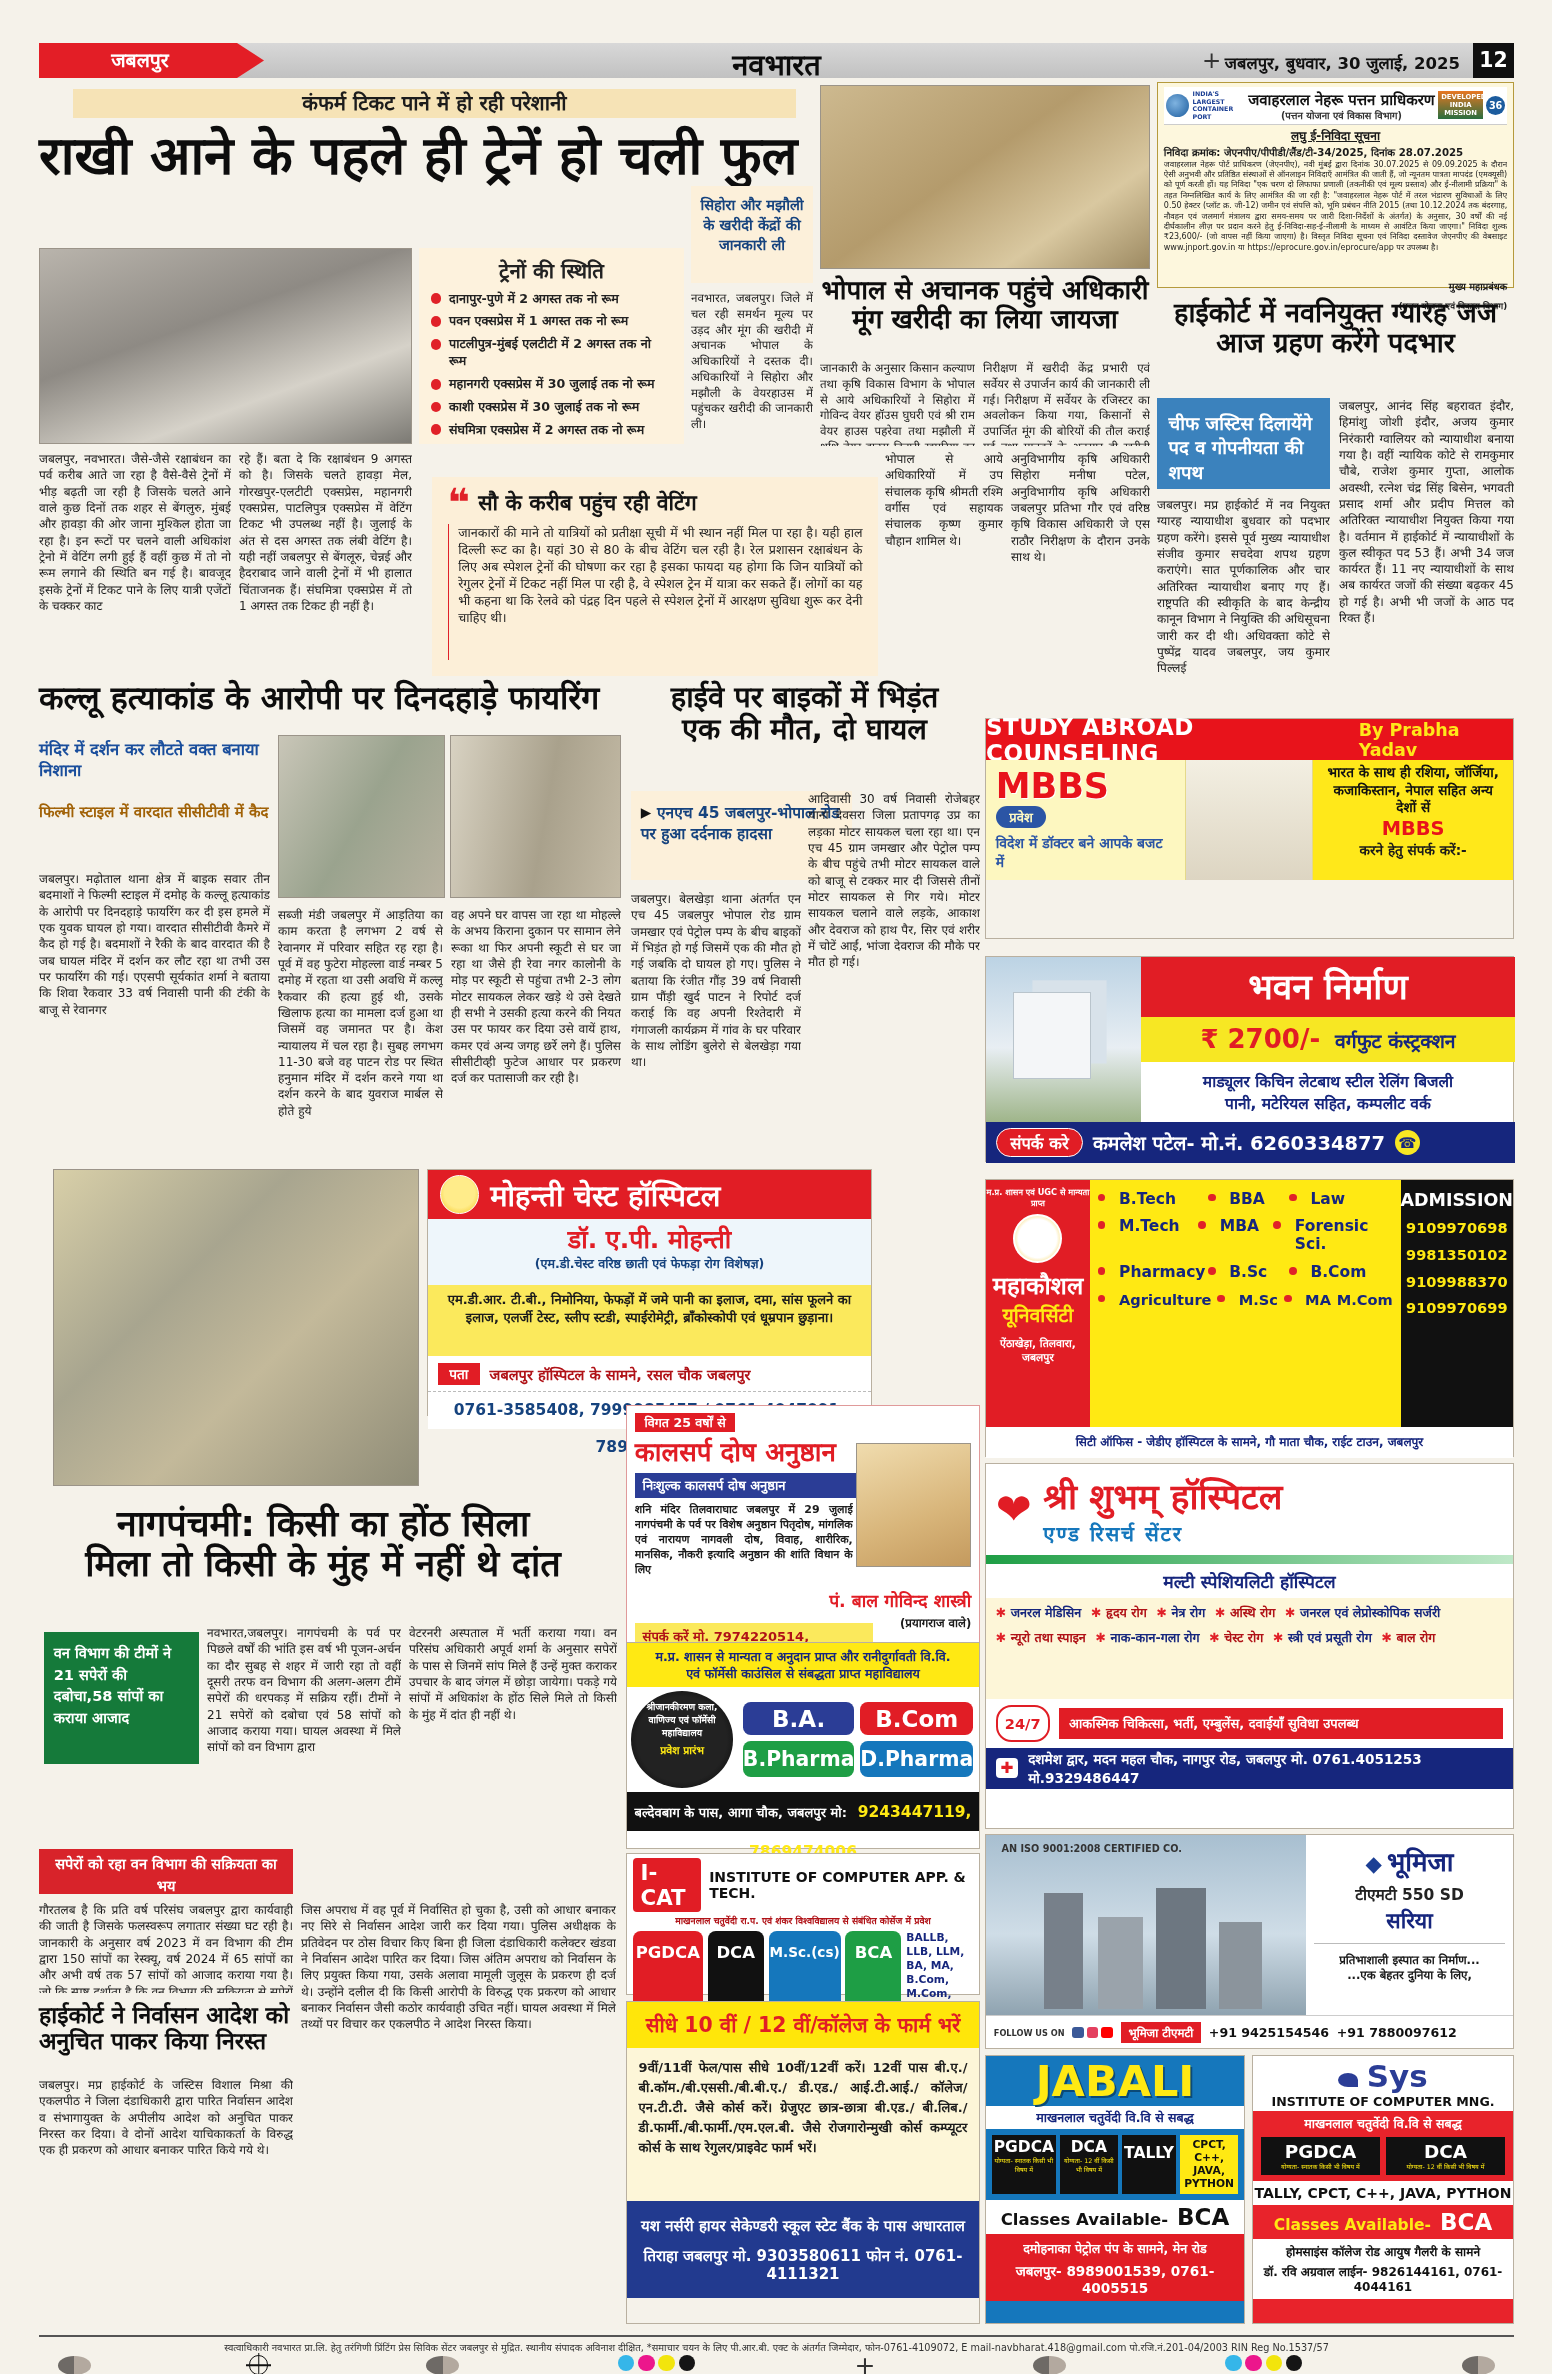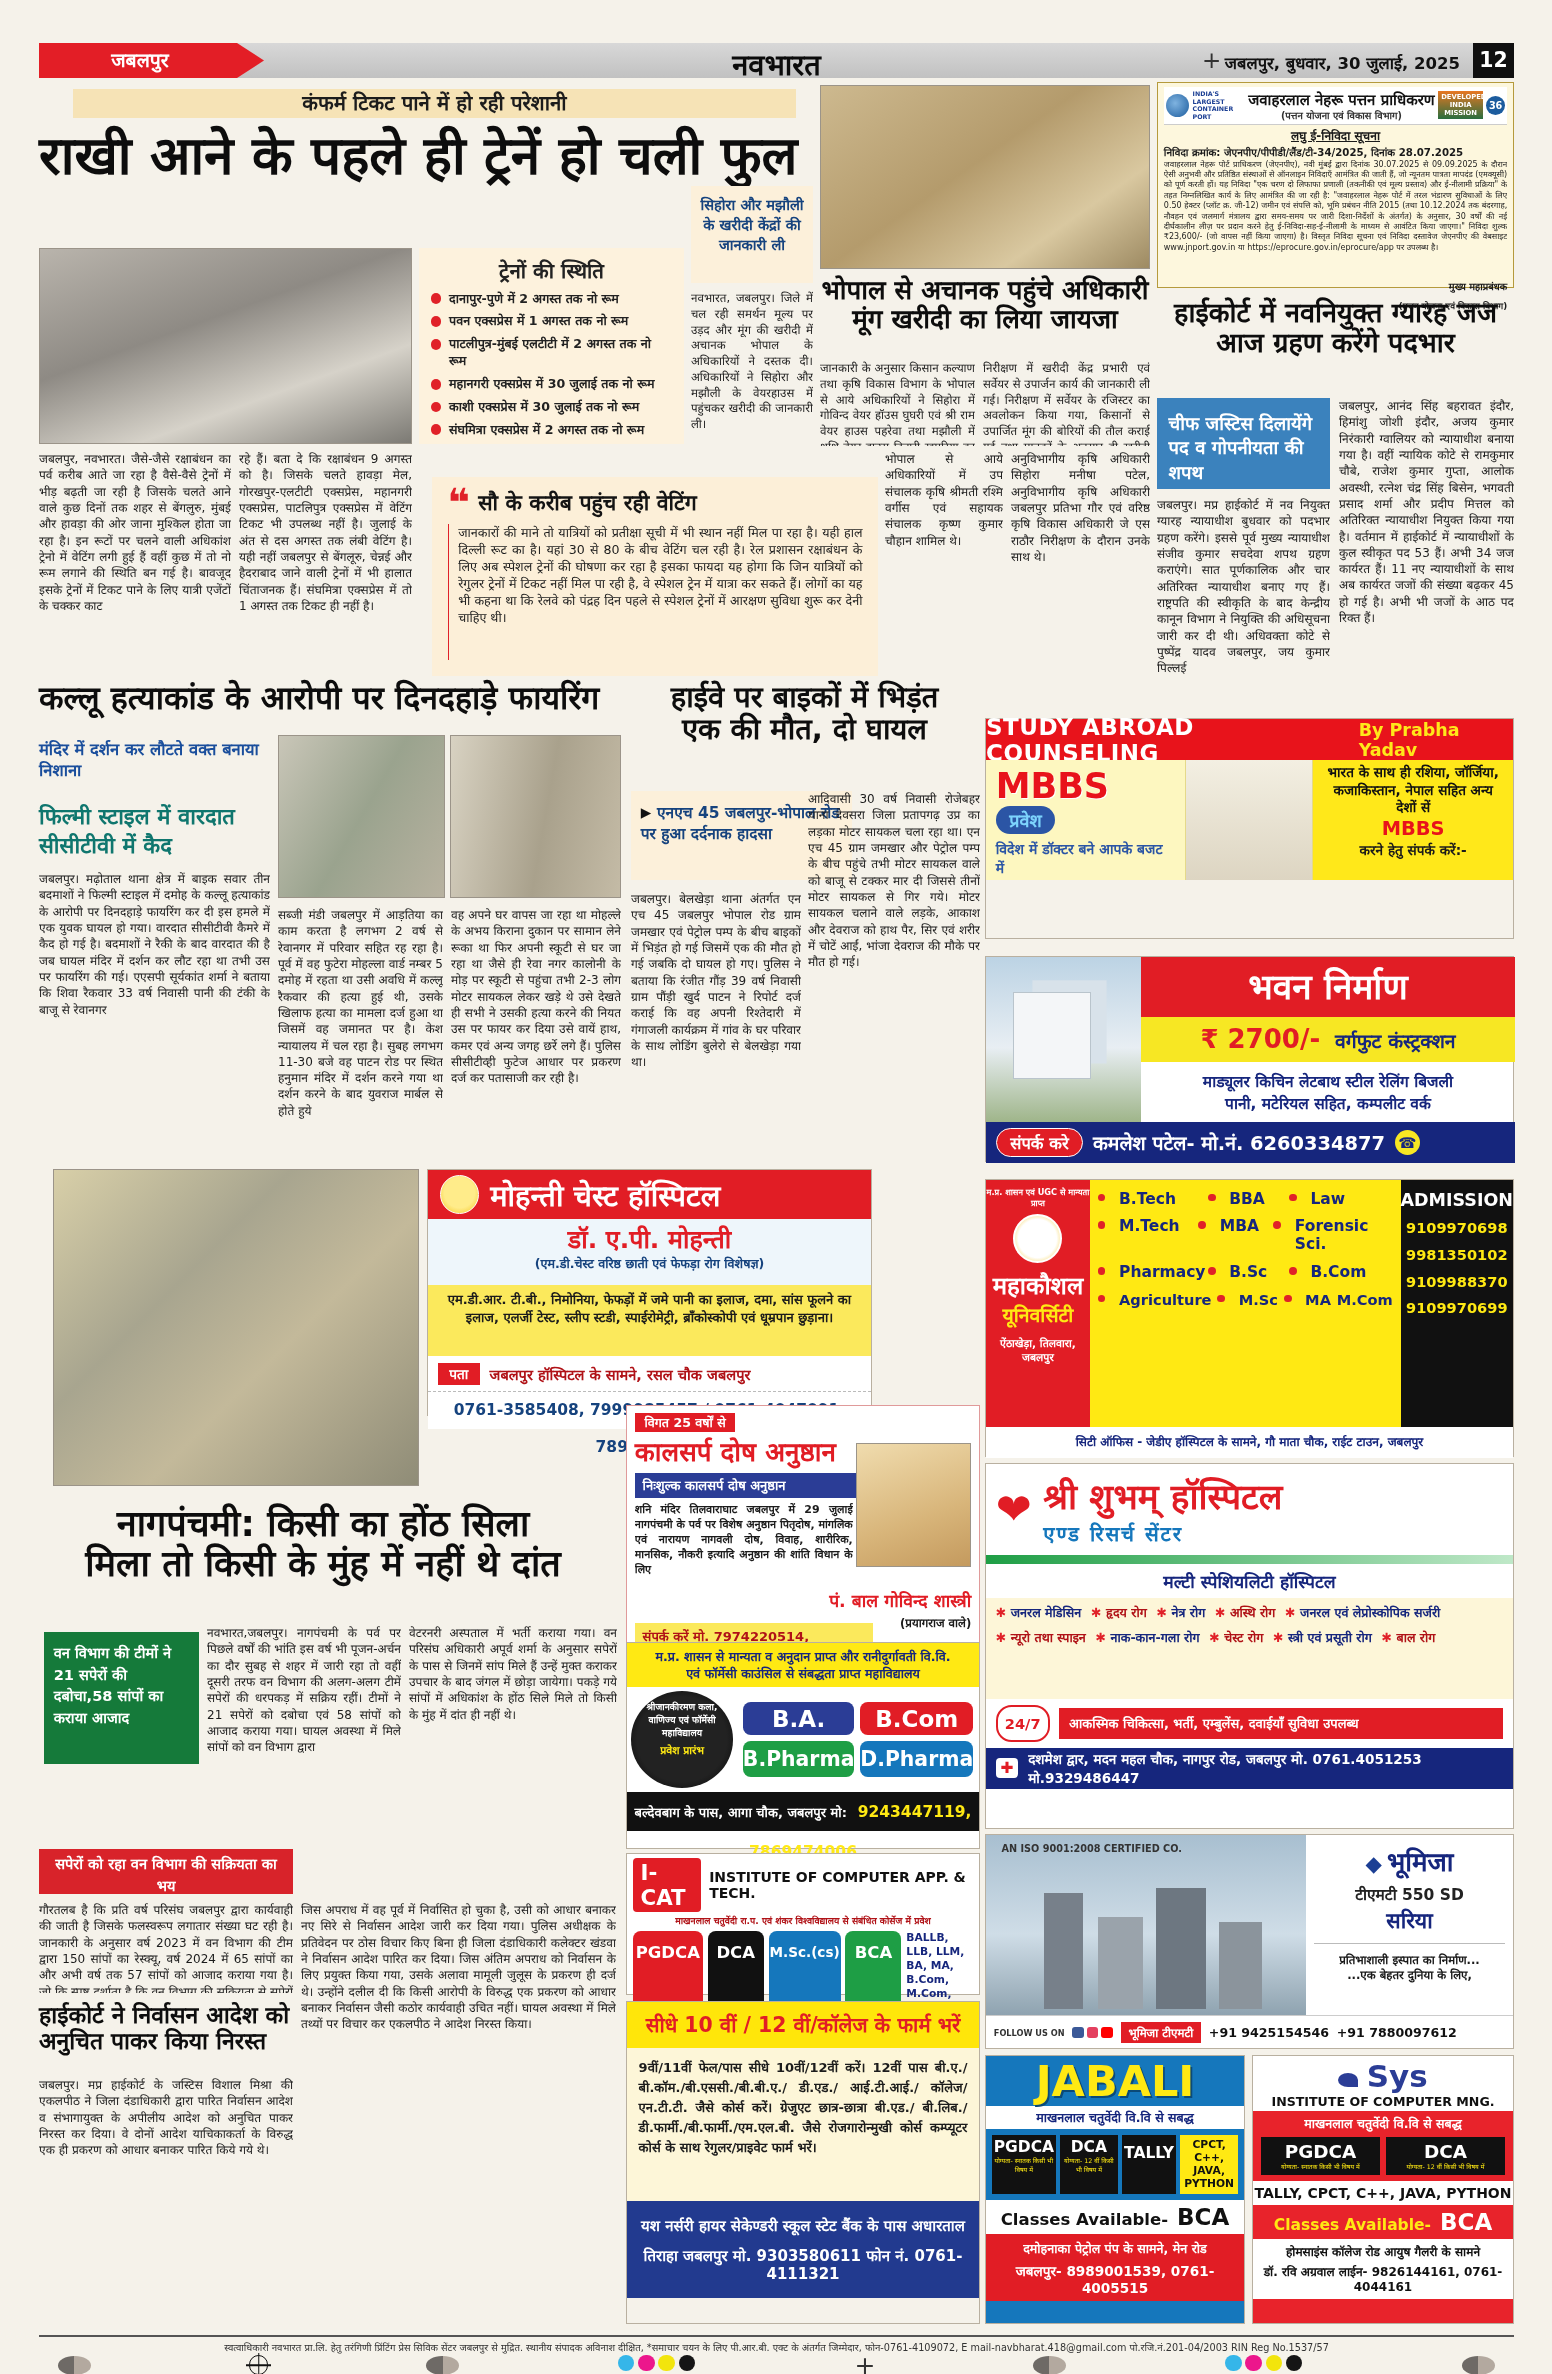--- a/index.html
+++ b/index.html
@@ -109,21 +109,21 @@
   </div>
 </div>
 
 <div class="abs hl center" style="left:1157px;top:298px;width:357px;font-size:27px;">हाईकोर्ट में नवनियुक्त ग्यारह जज आज ग्रहण करेंगे पदभार</div>
 <div class="abs bluebox" style="left:1157px;top:398px;width:173px;height:91px;font-size:18.4px;padding:13.6px 11.6px;line-height:1.35;">चीफ जस्टिस दिलायेंगे पद व गोपनीयता की शपथ</div>
 <div class="abs jt" style="left:1157px;top:497px;width:173px;height:219px;">जबलपुर। मप्र हाईकोर्ट में नव नियुक्त ग्यारह न्यायाधीश बुधवार को पदभार ग्रहण करेंगे। इससे पूर्व मुख्य न्यायाधीश संजीव कुमार सचदेवा शपथ ग्रहण कराएंगे। सात पूर्णकालिक और चार अतिरिक्त न्यायाधीश बनाए गए हैं। राष्ट्रपति की स्वीकृति के बाद केन्द्रीय कानून विभाग ने नियुक्ति की अधिसूचना जारी कर दी थी। अधिवक्ता कोटे से पुष्पेंद्र यादव जबलपुर, जय कुमार पिल्लई</div>
 <div class="abs jt" style="left:1339px;top:398px;width:175px;height:318px;">जबलपुर, आनंद सिंह बहरावत इंदौर, हिमांशु जोशी इंदौर, अजय कुमार निरंकारी ग्वालियर को न्यायाधीश बनाया गया है। वहीं न्यायिक कोटे से रामकुमार चौबे, राजेश कुमार गुप्ता, आलोक अवस्थी, रत्नेश चंद्र सिंह बिसेन, भगवती प्रसाद शर्मा और प्रदीप मित्तल को अतिरिक्त न्यायाधीश नियुक्त किया गया है। वर्तमान में हाईकोर्ट में न्यायाधीशों के कुल स्वीकृत पद 53 हैं। अभी 34 जज कार्यरत हैं। 11 नए न्यायाधीशों के साथ अब कार्यरत जजों की संख्या बढ़कर 45 हो गई है। अभी भी जजों के आठ पद रिक्त हैं।</div>
 
 <div class="abs hl" style="left:39px;top:681px;width:582px;font-size:32px;">कल्लू हत्याकांड के आरोपी पर दिनदहाड़े फायरिंग</div>
 <div class="abs" style="left:39px;top:739px;width:231px;font-weight:900;font-size:16.5px;color:#1a4e9c;line-height:1.3;">मंदिर में दर्शन कर लौटते वक्त बनाया निशाना</div>
-<div class="abs" style="left:39px;top:803px;width:231px;font-weight:900;font-size:22px;color:#0f766e;line-height:1.3;">फिल्मी स्टाइल में वारदात सीसीटीवी में कैद</div>
+<div class="abs" style="left:39px;top:803px;width:231px;font-weight:900;font-size:15px;color:#a16207;line-height:1.3;">फिल्मी स्टाइल में वारदात सीसीटीवी में कैद</div>
 <div class="abs jt" style="left:39px;top:871px;width:231px;height:287px;">जबलपुर। मढ़ोताल थाना क्षेत्र में बाइक सवार तीन बदमाशों ने फिल्मी स्टाइल में दमोह के कल्लू हत्याकांड के आरोपी पर दिनदहाड़े फायरिंग कर दी इस हमले में एक युवक घायल हो गया। वारदात सीसीटीवी कैमरे में कैद हो गई है। बदमाशों ने रैकी के बाद वारदात की है जब घायल मंदिर में दर्शन कर लौट रहा था तभी उस पर फायरिंग की गई। एएसपी सूर्यकांत शर्मा ने बताया कि शिवा रैकवार 33 वर्ष निवासी पानी की टंकी के बाजू से रेवानगर</div>
 <div class="abs photo" style="left:278px;top:735px;width:167px;height:163px;background:linear-gradient(120deg,#c9c6b8,#9aa38e 50%,#b8b2a0);"></div>
 <div class="abs photo" style="left:450px;top:735px;width:171px;height:163px;background:linear-gradient(100deg,#d8d2c2,#a9a18c 55%,#c4bba6);"></div>
 <div class="abs jt" style="left:278px;top:907px;width:165px;height:250px;">सब्जी मंडी जबलपुर में आड़तिया का काम करता है लगभग 2 वर्ष से रेवानगर में परिवार सहित रह रहा है। पूर्व में वह फुटेरा मोहल्ला वार्ड नम्बर 5 दमोह में रहता था उसी अवधि में कल्लू रैकवार की हत्या हुई थी, उसके खिलाफ हत्या का मामला दर्ज हुआ था जिसमें वह जमानत पर है। केश न्यायालय में चल रहा है। सुबह लगभग 11-30 बजे वह पाटन रोड पर स्थित हनुमान मंदिर में दर्शन करने गया था दर्शन करने के बाद युवराज मार्बल से होते हुये</div>
 <div class="abs jt" style="left:451px;top:907px;width:170px;height:250px;">वह अपने घर वापस जा रहा था मोहल्ले के अभय किराना दुकान पर सामान लेने रूका था फिर अपनी स्कूटी से घर जा रहा था जैसे ही रेवा नगर कालोनी के मोड़ पर स्कूटी से पहुंचा तभी 2-3 लोग मोटर सायकल लेकर खड़े थे उसे देखते ही सभी ने उसकी हत्या करने की नियत उस पर फायर कर दिया उसे वायें हाथ, कमर एवं अन्य जगह छर्रे लगे हैं। पुलिस सीसीटीव्ही फुटेज आधार पर प्रकरण दर्ज कर पतासाजी कर रही है।</div>
 
 <div class="abs hl center" style="left:629px;top:681px;width:351px;font-size:29px;">
   <div>हाईवे पर बाइकों में भिड़ंत</div>
   <div>एक की मौत, दो घायल</div>
 </div>
@@ -135,21 +135,21 @@
 <div class="abs jt" style="left:808px;top:791px;width:172px;height:367px;">आदिवासी 30 वर्ष निवासी रोजेबहर थाना देवसरा जिला प्रतापगढ़ उप्र का लड़का मोटर सायकल चला रहा था। एन एच 45 ग्राम जमखार और पेट्रोल पम्प के बीच पहुंचे तभी मोटर सायकल वाले को बाजू से टक्कर मार दी जिससे तीनों मोटर सायकल से गिर गये। मोटर सायकल चलाने वाले लड़के, आकाश और देवराज को हाथ पैर, सिर एवं शरीर में चोटें आईं, भांजा देवराज की मौके पर मौत हो गई।</div>
 
 <div class="abs adborder" style="left:985px;top:718px;width:529px;height:221px;">
   <div style="height:41px;background:#e8131b;display:flex;align-items:center;justify-content:center;gap:9.7px;">
     <span style="color:#fff;font-weight:900;font-size:23px;letter-spacing:0.5px;">STUDY ABROAD COUNSELING</span>
     <span style="color:#ffe81a;font-weight:900;font-size:17.5px;">By Prabha Yadav</span>
   </div>
   <div style="height:120px;display:flex;">
     <div style="width:180px;background:#fdf7c0;padding:5.8px 9.7px;">
       <div style="color:#e8131b;font-weight:900;font-size:35px;text-shadow:1px 1px 0 #fff;">MBBS</div>
-      <div><span class="pill" style="background:#2b55a5;color:#7dd3fc;font-weight:900;font-size:18px;">प्रवेश</span></div>
+      <div><span class="pill" style="background:#2b55a5;color:#fef9c3;font-weight:900;font-size:13px;">प्रवेश</span></div>
       <div style="font-weight:900;font-size:14px;margin-top:5.8px;color:#2b55a5;">विदेश में डॉक्टर बने आपके बजट में</div>
     </div>
     <div style="width:126px;background:linear-gradient(180deg,#f3efe2,#ddd5c2);border-left:1px solid #e5d98a;border-right:1px solid #e5d98a;"></div>
     <div class="center" style="flex:1;background:#ffe81a;padding:3.9px 7.8px;">
       <div style="font-weight:900;font-size:13.6px;line-height:1.3;color:#111;">भारत के साथ ही रशिया, जॉर्जिया, कजाकिस्तान, नेपाल सहित अन्य देशों सें</div>
       <div style="color:#e8131b;font-weight:900;font-size:19.4px;">MBBS</div>
       <div style="font-weight:900;font-size:13.6px;">करने हेतु संपर्क करें:-</div>
     </div>
   </div>
 </div>

